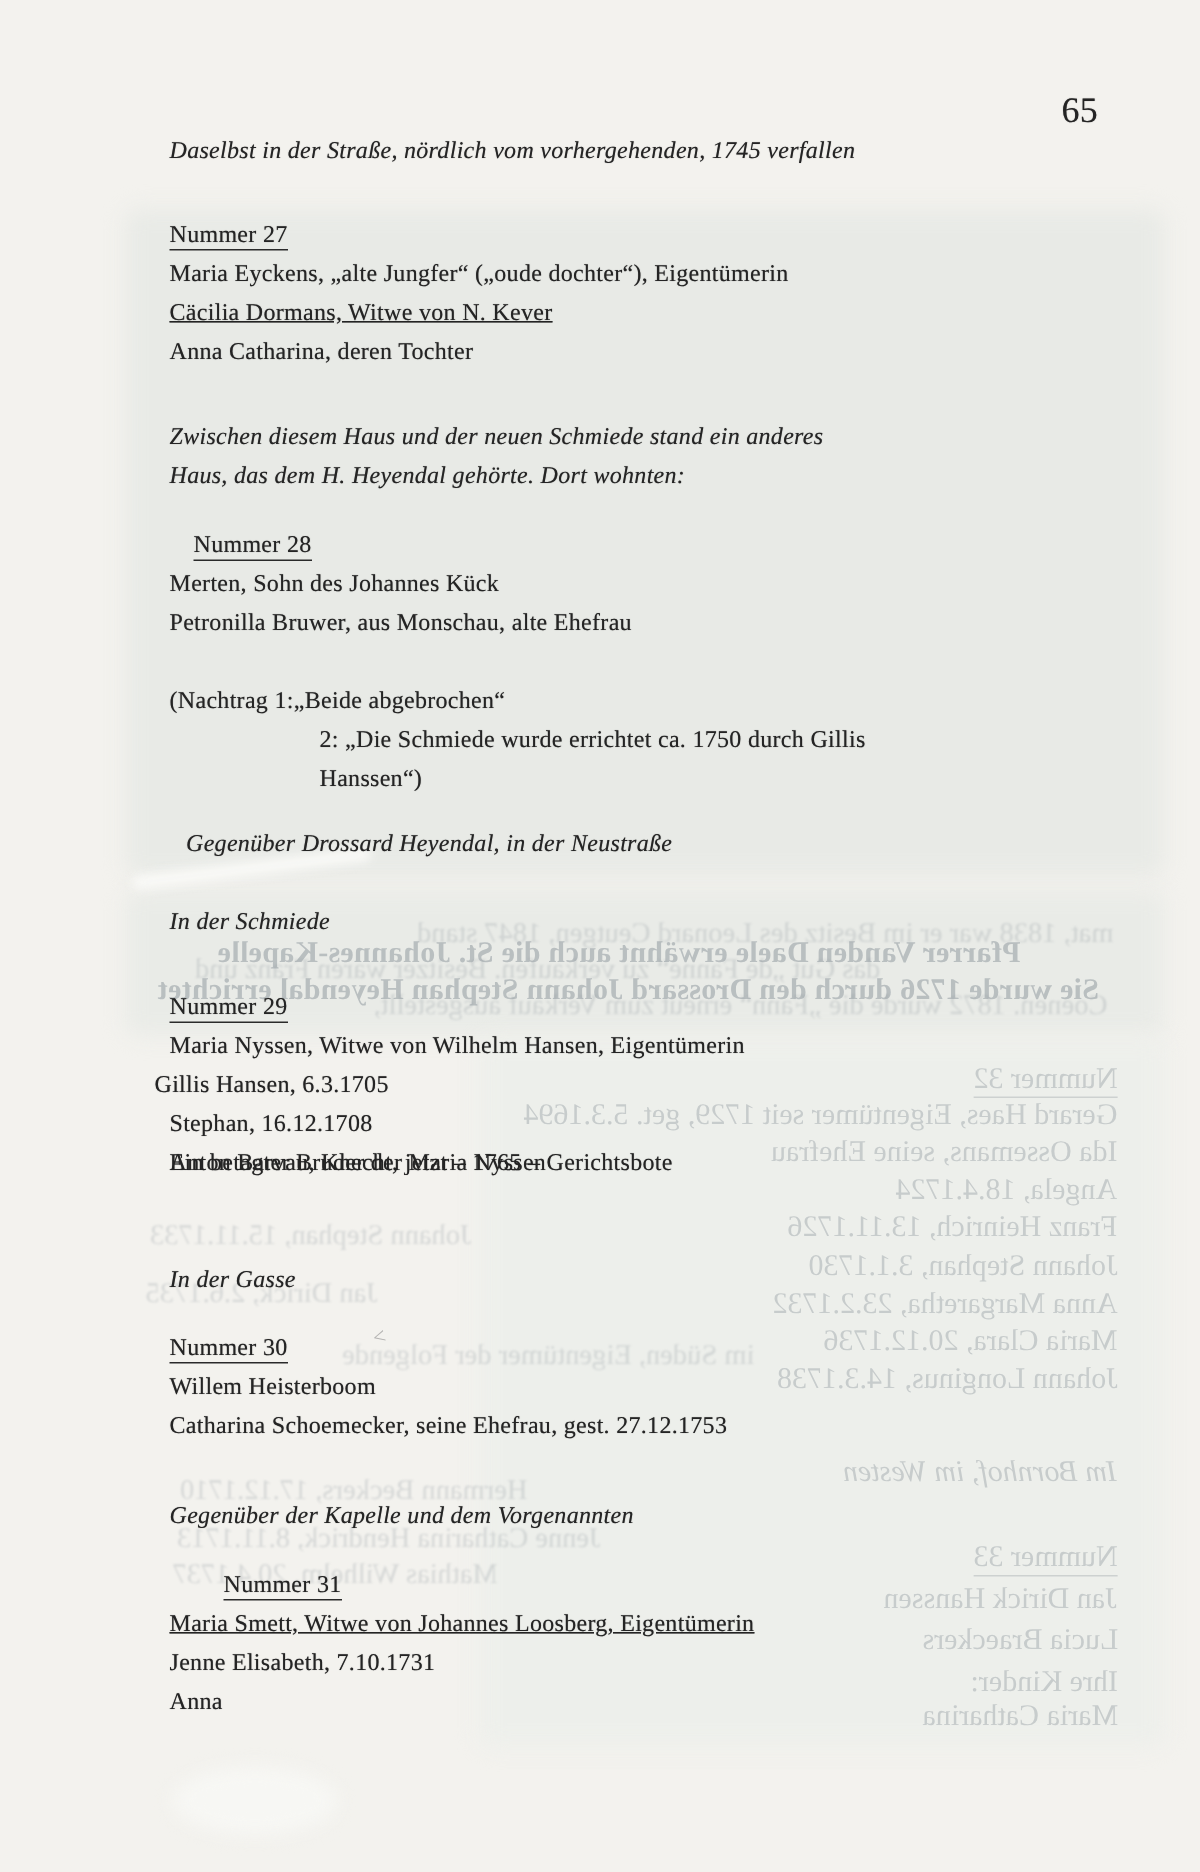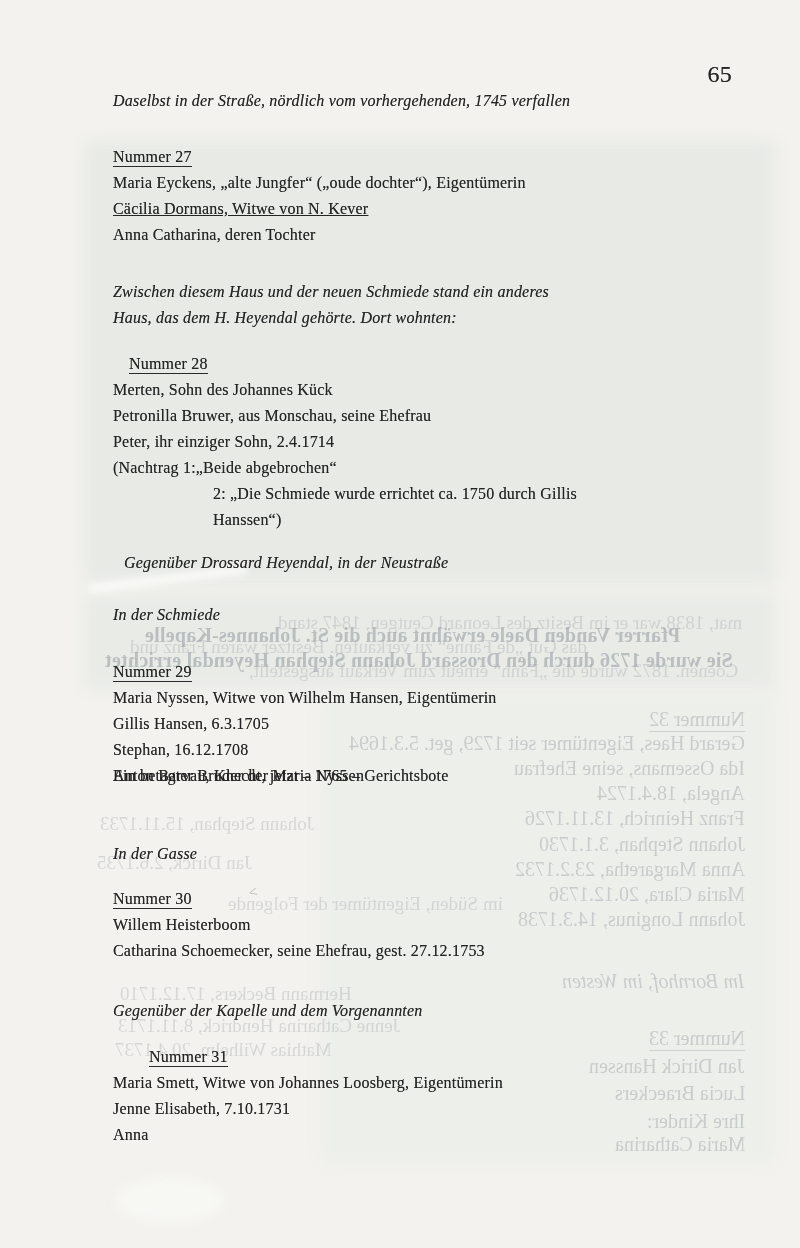--- a/index.html
+++ b/index.html
@@ -77,48 +77,47 @@
   <div class="t" style="left:113px;top:200px;text-decoration:underline;">Cäcilia Dormans, Witwe von N. Kever</div>
   <div class="t" style="left:113px;top:226px;">Anna Catharina, deren Tochter</div>
 
   <div class="t it" style="left:113px;top:309px;">Haus, das dem H. Heyendal gehörte. Dort wohnten:</div>
   <div class="t it" style="left:113px;top:283px;">Zwischen diesem Haus und der neuen Schmiede stand ein anderes</div>
 
   <div class="t" style="left:113px;top:355px;margin-left:16px;">
     <span class="u">Nummer 28</span>
   </div>
   <div class="t" style="left:113px;top:381px;">Merten, Sohn des Johannes Kück</div>
-  <div class="t" style="left:113px;top:407px;">Petronilla Bruwer, aus Monschau, seine Ehefrau</div>
-  <div class="t" style="left:113px;top:433px;">Peter, ihr einziger Sohn, 2.4.1714</div>
+  <div class="t" style="left:113px;top:407px;">Petronilla Bruwer, aus Monschau, alte Ehefrau</div>
   <div class="t" style="left:113px;top:459px;">(Nachtrag 1:„Beide abgebrochen“</div>
   <div class="t" style="left:213px;top:485px;">2: „Die Schmiede wurde errichtet ca. 1750 durch Gillis</div>
   <div class="t" style="left:213px;top:511px;">Hanssen“)</div>
 
   <div class="t it" style="left:124px;top:554px;">Gegenüber Drossard Heyendal, in der Neustraße</div>
   <div class="t it" style="left:113px;top:606px;">In der Schmiede</div>
 
   <div class="t" style="left:113px;top:663px;">
     <span class="u">Nummer 29</span>
   </div>
   <div class="t" style="left:113px;top:689px;">Maria Nyssen, Witwe von Wilhelm Hansen, Eigentümerin</div>
-  <div class="t" style="left:113px;top:715px;">Gillis Hansen, 6.3.1705</div>
+  <div class="t" style="left:103px;top:715px;">Gillis Hansen, 6.3.1705</div>
   <div class="t" style="left:113px;top:741px;">Stephan, 16.12.1708</div>
   <div class="t" style="left:113px;top:767px;">Ein betagter Bruder der Maria Nyssen</div>
   <div class="t" style="left:113px;top:751px;margin-top:16px;">Anton Barvau, Knecht, jetzt – 1765 – Gerichtsbote</div>
 
   <div class="t it" style="left:113px;top:845px;">In der Gasse</div>
 
   <div class="t" style="left:113px;top:890px;">
     <span class="u">Nummer 30</span>
   </div>
   <div class="t" style="left:113px;top:916px;">Willem Heisterboom</div>
   <div class="t" style="left:113px;top:942px;">Catharina Schoemecker, seine Ehefrau, gest. 27.12.1753</div>
 
   <div class="t it" style="left:113px;top:1002px;">Gegenüber der Kapelle und dem Vorgenannten</div>
 
   <div class="t" style="left:113px;top:1048px;margin-left:36px;">
     <span class="u">Nummer 31</span>
   </div>
-  <div class="t" style="left:113px;top:1074px;">Maria Smett, Witwe von Johannes Loosberg, Eigentümerin</div>
+  <div class="t" style="left:113px;top:1074px;text-decoration:underline;">Maria Smett, Witwe von Johannes Loosberg, Eigentümerin</div>
   <div class="t" style="left:113px;top:1100px;">Jenne Elisabeth, 7.10.1731</div>
   <div class="t" style="left:113px;top:1126px;">Anna</div>
 
 </div>
 
 </body></html>

